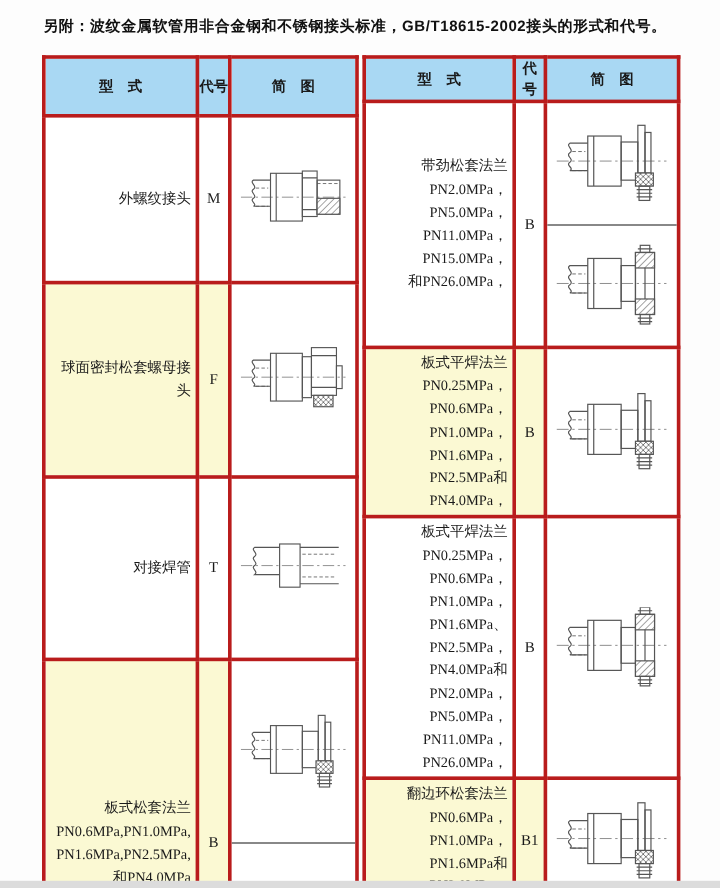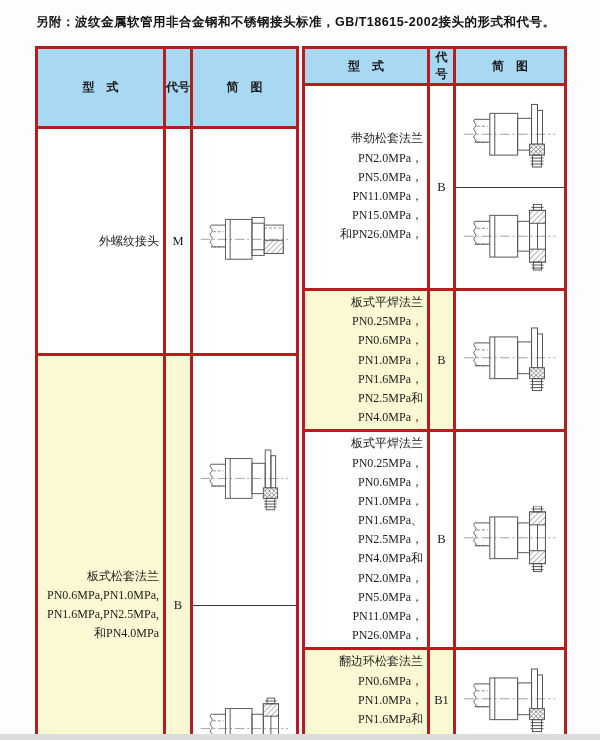--- a/index.html
+++ b/index.html
@@ -106,20 +106,59 @@
                 <line class="dsh" x1="17" y1="24" x2="28" y2="24"></line>
                 <line class="dsh" x1="17" y1="40" x2="28" y2="40"></line>
                 <rect x="30" y="11" width="28" height="42"></rect>
                 <line x1="35" y1="11" x2="35" y2="53"></line>
                 <rect x="58" y="9" width="13" height="40"></rect>
                 <line x1="58" y1="15" x2="71" y2="15"></line>
                 <line x1="58" y1="43" x2="71" y2="43"></line>
                 <rect x="71" y="17" width="20" height="30"></rect>
                 <line class="dsh" x1="71" y1="20" x2="91" y2="20"></line>
                 <rect class="fh" x="71" y="33" width="20" height="14"></rect>
+              </svg>
+            </div>
+          </td>
+    </tr>
+    <tr style="height:96px" data-hl="true">
+      <td class="c-type">球面密封松套螺母接头</td>
+      <td class="c-code">F</td>
+      <td class="c-diag">
+            <div class="diag">
+              <svg viewBox="0 0 100 68" preserveAspectRatio="xMidYMid meet">
+                <line class="cl" x1="4" y1="32" x2="96" y2="32"></line>
+                <path d="M30 17 H15 c-4 2 4 5.5 0 8 c-4 2.5 4 5.5 0 8 c-4 2.5 4 5 0 7 H30"></path>
+                <line class="dsh" x1="17" y1="24" x2="28" y2="24"></line>
+                <line class="dsh" x1="17" y1="40" x2="28" y2="40"></line>
+                <rect x="30" y="11" width="28" height="42"></rect>
+                <line x1="35" y1="11" x2="35" y2="53"></line>
+                <rect x="58" y="14" width="8" height="36"></rect>
+                <rect x="66" y="6" width="22" height="42"></rect>
+                <line x1="66" y1="13" x2="88" y2="13"></line>
+                <line x1="66" y1="41" x2="88" y2="41"></line>
+                <rect class="fx" x="68" y="48" width="17" height="10"></rect>
+                <rect x="88" y="22" width="5" height="20"></rect>
+              </svg>
+            </div>
+          </td>
+    </tr>
+    <tr style="height:90px" data-hl="false">
+      <td class="c-type">对接焊管</td>
+      <td class="c-code">T</td>
+      <td class="c-diag">
+            <div class="diag">
+              <svg viewBox="0 0 100 68" preserveAspectRatio="xMidYMid meet">
+                <line class="cl" x1="4" y1="32" x2="96" y2="32"></line>
+                <path d="M38 16 H16 c-4 2 4 5.5 0 8 c-4 2.5 4 5.5 0 8 c-4 2.5 4 5 0 8 H38"></path>
+                <rect x="38" y="13" width="18" height="38"></rect>
+                <line x1="56" y1="16" x2="90" y2="16"></line>
+                <line x1="56" y1="48" x2="90" y2="48"></line>
+                <line class="dsh" x1="58" y1="22" x2="88" y2="22"></line>
+                <line class="dsh" x1="58" y1="42" x2="88" y2="42"></line>
               </svg>
             </div>
           </td>
     </tr>
     <tr style="height:178px" data-hl="true">
       <td class="c-type">板式松套法兰
 PN0.6MPa,PN1.0MPa,
 PN1.6MPa,PN2.5MPa,
 和PN4.0MPa</td>
       <td class="c-code">B</td>

